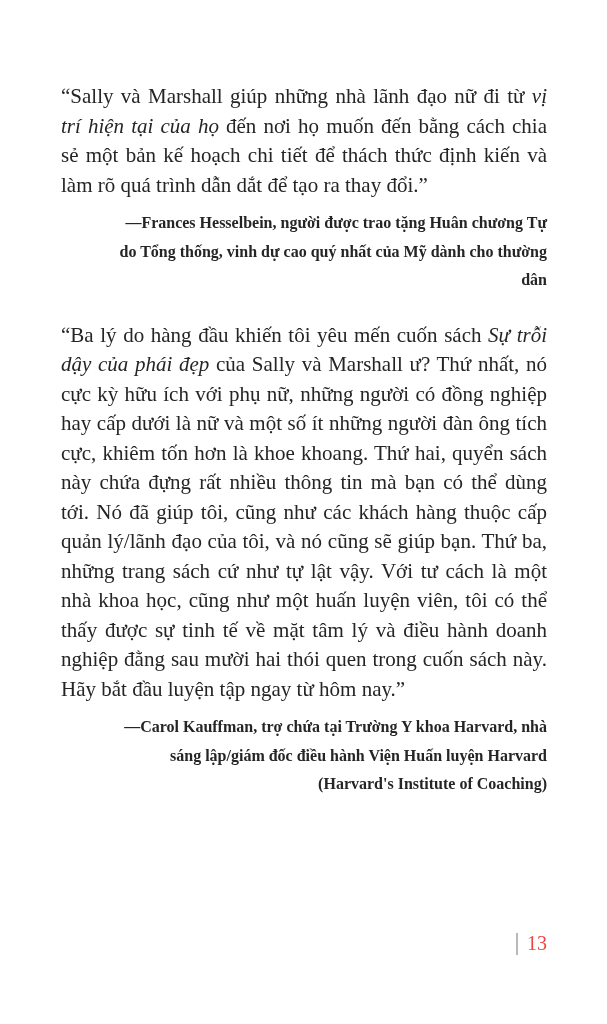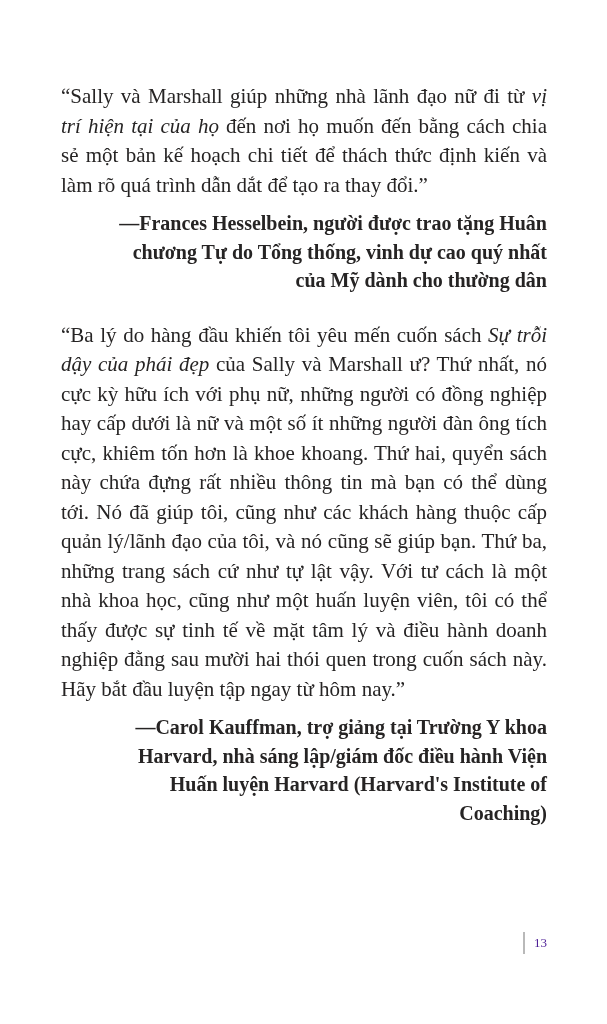--- a/index.html
+++ b/index.html
@@ -24,21 +24,21 @@
   .quote {
     font-size: 21px;
     line-height: 29.5px;
     text-align: justify;
     margin: 8px 0 9px 0;
   }
   .quote .italic {
     font-style: italic;
   }
   .attribution {
-    font-size: 20px;
+    font-size: 16px;
     line-height: 28.5px;
     font-weight: bold;
     text-align: right;
     margin: 0 0 26px 0;
     padding-left: 55px;
   }
   .page-footer {
     position: absolute;
     top: 932px;
     right: 60px;
@@ -46,36 +46,36 @@
     align-items: center;
   }
   .page-footer .bar {
     display: inline-block;
     width: 2px;
     height: 22px;
     background: #b9b9b9;
     margin-right: 9px;
   }
   .page-footer .num {
-    font-size: 13px;
-    color: #4c1d95;
+    font-size: 20px;
+    color: #ef4444;
     font-family: "Liberation Serif", "DejaVu Serif", serif;
   }
 </style>
 </head>
 <body>
 
 <div class="page">
 
   <p class="quote"><span>“Sally và Marshall giúp những nhà lãnh đạo nữ đi từ </span><span class="italic">vị trí hiện tại của họ</span><span> đến nơi họ muốn đến bằng cách chia sẻ một bản kế hoạch chi tiết để thách thức định kiến và làm rõ quá trình dẫn dắt để tạo ra thay đổi.”</span></p>
 
   <p class="attribution">—Frances Hesselbein, người được trao tặng Huân chương Tự do Tổng thống, vinh dự cao quý nhất của Mỹ dành cho thường dân</p>
 
   <p class="quote"><span>“Ba lý do hàng đầu khiến tôi yêu mến cuốn sách </span><span class="italic">Sự trỗi dậy của phái đẹp</span><span> của Sally và Marshall ư? Thứ nhất, nó cực kỳ hữu ích với phụ nữ, những người có đồng nghiệp hay cấp dưới là nữ và một số ít những người đàn ông tích cực, khiêm tốn hơn là khoe khoang. Thứ hai, quyển sách này chứa đựng rất nhiều thông tin mà bạn có thể dùng tới. Nó đã giúp tôi, cũng như các khách hàng thuộc cấp quản lý/lãnh đạo của tôi, và nó cũng sẽ giúp bạn. Thứ ba, những trang sách cứ như tự lật vậy. Với tư cách là một nhà khoa học, cũng như một huấn luyện viên, tôi có thể thấy được sự tinh tế về mặt tâm lý và điều hành doanh nghiệp đằng sau mười hai thói quen trong cuốn sách này. Hãy bắt đầu luyện tập ngay từ hôm nay.”</span></p>
 
-  <p class="attribution">—Carol Kauffman, trợ giảng tại Trường Y khoa Harvard, nhà sáng lập/giám đốc điều hành Viện Huấn luyện Harvard (Harvard's Institute of Coaching)</p>
+  <p class="attribution">—Carol Kauffman, trợ chứa tại Trường Y khoa Harvard, nhà sáng lập/giám đốc điều hành Viện Huấn luyện Harvard (Harvard's Institute of Coaching)</p>
 
 </div>
 
 <div class="page-footer">
   <span class="bar"></span>
   <span class="num">13</span>
 </div>
 
 </body></html>

